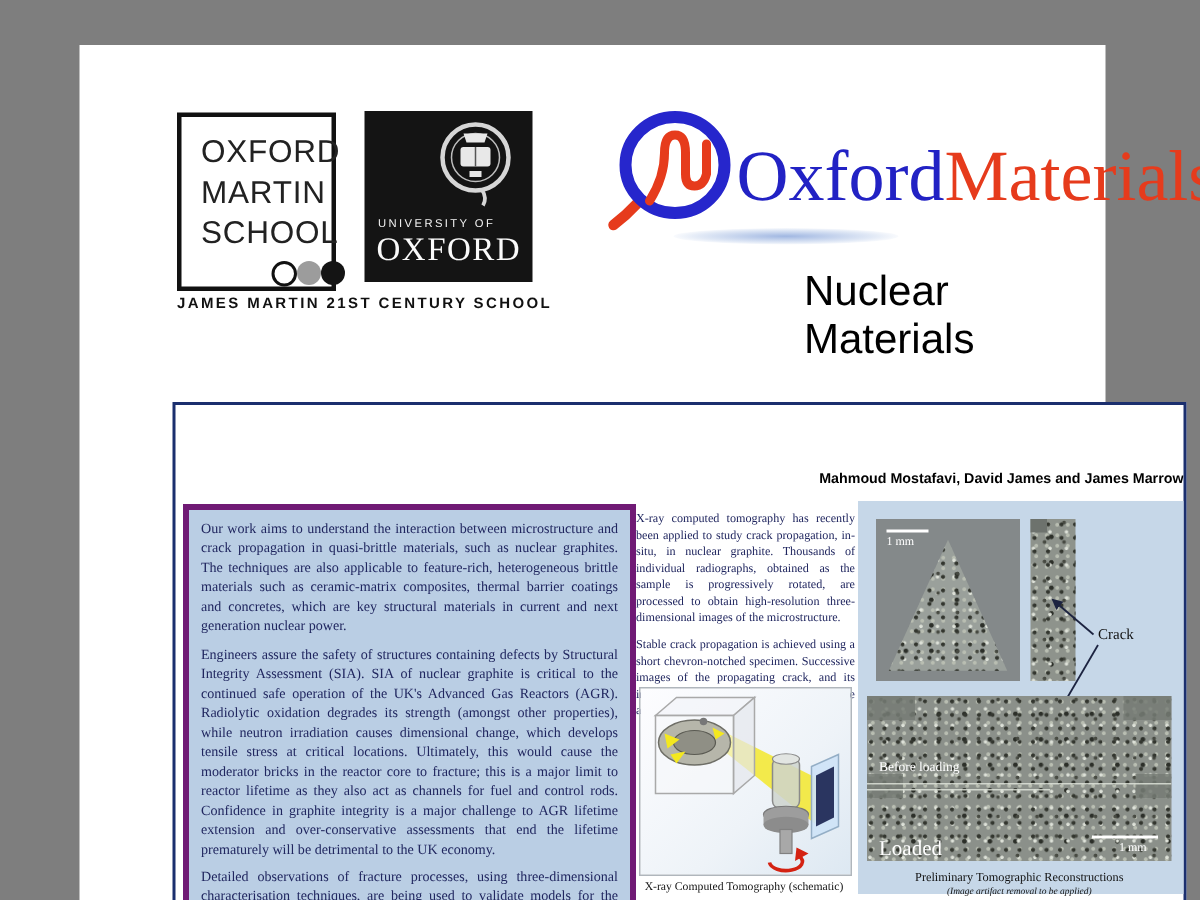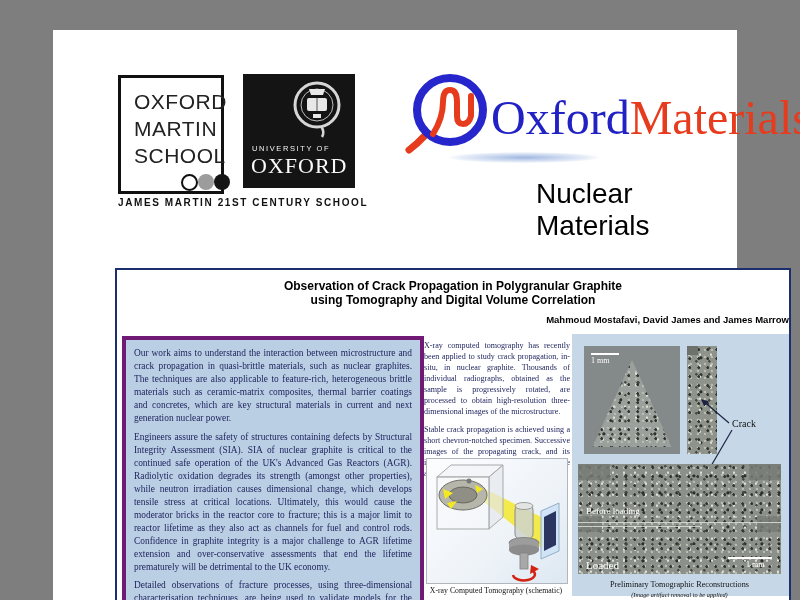--- a/index.html
+++ b/index.html
@@ -110,24 +110,20 @@
     <path d="M30 62 Q40 46 40 30 Q40 18 47 18 Q54 18 54 30 L54 44 Q54 52 60 52 Q66 52 68 44 L68 24" fill="none" stroke="#e63b1c" stroke-width="6" stroke-linecap="round"></path>
   </svg>
   <div class="abs oxmat">
     <span class="b">Oxford</span><span class="r">Materials</span>
   </div>
   <div class="abs logo-shadow"></div>
 
   <div class="abs nuclear">Nuclear Materials</div>
 
   <div class="abs poster">
-    <div class="abs p-title">
-      <div>Observation of Crack Propagation in Polygranular Graphite</div>
-      <div>using Tomography and Digital Volume Correlation</div>
-    </div>
     <div class="abs p-authors">Mahmoud Mostafavi, David James and James Marrow</div>
 
     <div class="abs left-panel serif">
       <p>Our work aims to understand the interaction between microstructure and crack propagation in quasi-brittle materials, such as nuclear graphites. The techniques are also applicable to feature-rich, heterogeneous brittle materials such as ceramic-matrix composites, thermal barrier coatings and concretes, which are key structural materials in current and next generation nuclear power.</p>
       <p>Engineers assure the safety of structures containing defects by Structural Integrity Assessment (SIA). SIA of nuclear graphite is critical to the continued safe operation of the UK's Advanced Gas Reactors (AGR). Radiolytic oxidation degrades its strength (amongst other properties), while neutron irradiation causes dimensional change, which develops tensile stress at critical locations.  Ultimately, this would cause the moderator bricks in the reactor core to fracture; this is a major limit to reactor lifetime as they also act as channels for fuel and control rods. Confidence in graphite integrity is a major challenge to AGR lifetime extension and over-conservative assessments that end the lifetime prematurely will be detrimental to the UK economy.</p>
       <p>Detailed observations of fracture processes, using three-dimensional characterisation techniques, are being used to validate models for the effects of microstructure degradation on fracture behaviour to support the SIA of nuclear graphite components.</p>
     </div>
 
     <div class="abs mid-col serif">
       <p>X-ray computed tomography has recently been applied to study crack propagation, in-situ, in nuclear graphite. Thousands of individual radiographs, obtained as the sample is progressively rotated, are processed to obtain high-resolution three-dimensional images of the microstructure.</p>
@@ -183,21 +179,21 @@
         <line x1="160" y1="96" x2="97" y2="204" stroke="#1c2340" stroke-width="1.2" marker-end="url(#ah)"></line>
       </svg>
       <div class="abs wide-img speckle" style="background-color:#8b908a;">
         <div class="dk" style="left:0;top:0;width:32px;height:16px;"></div>
         <div class="dk" style="left:171px;top:0;width:32px;height:16px;"></div>
         <div class="dk" style="left:0;top:52px;width:24px;height:16px;"></div>
         <div class="dk" style="left:179px;top:52px;width:24px;height:16px;"></div>
         <div class="crackline" style="top:58px;"></div>
         <div class="crackline" style="top:62px;width:60%;"></div>
         <div class="abs lbl-w serif" style="left:8px;top:42px;font-size:9px;">Before loading</div>
-        <div class="abs lbl-w serif" style="left:8px;top:95px;font-size:11px;">Loaded</div>
+        <div class="abs lbl-w serif" style="left:8px;top:95px;font-size:14px;">Loaded</div>
         <div class="abs scalebar" style="left:150px;top:93px;width:44px;"></div>
         <div class="abs lbl-w serif" style="left:168px;top:96px;">1 mm</div>
       </div>
       <div class="abs rp-cap1 serif">Preliminary Tomographic Reconstructions</div>
       <div class="abs rp-cap2 serif">(Image artifact removal to be applied)</div>
     </div>
 
   </div>
 </div>
 

